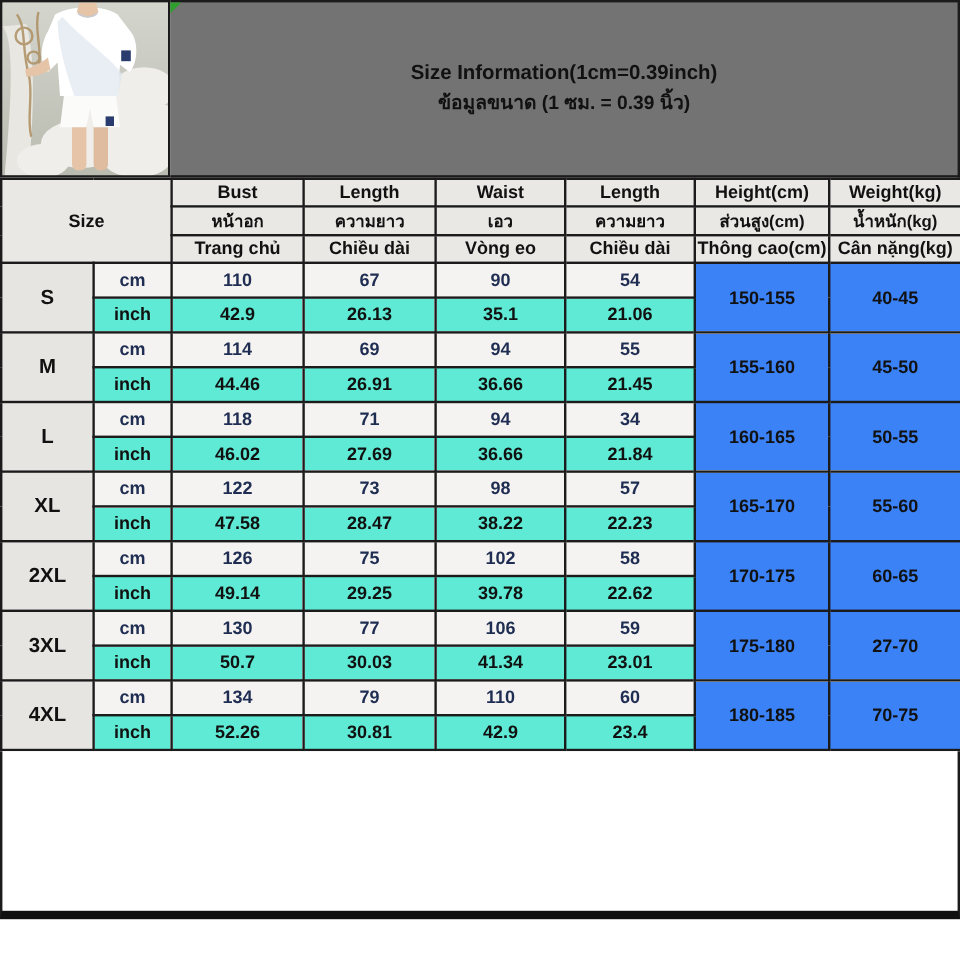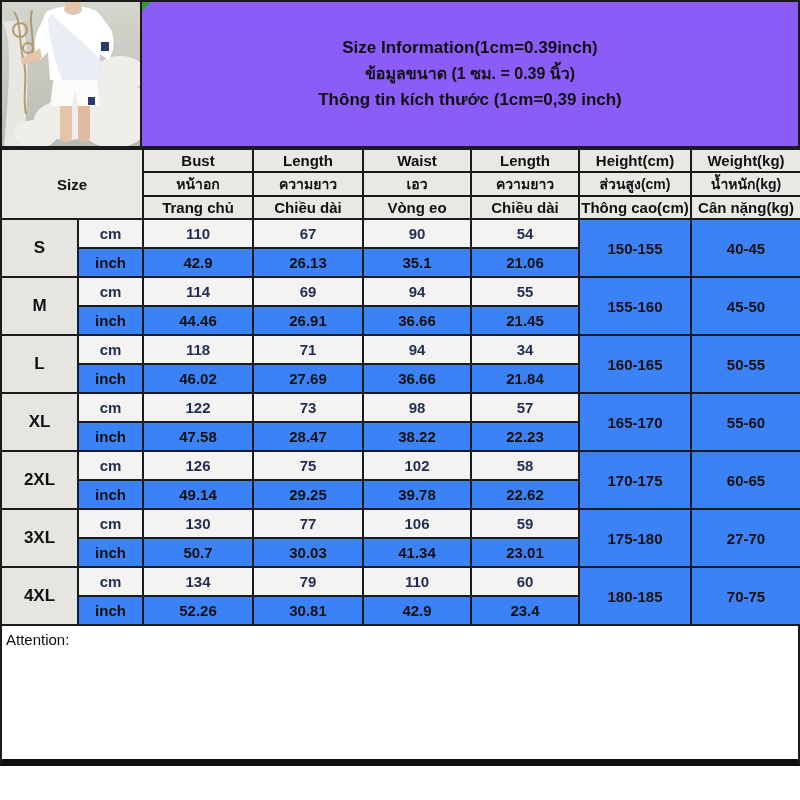--- a/index.html
+++ b/index.html
@@ -27,21 +27,21 @@
     border-right:2px solid #1b1b1b;
     overflow:hidden;
     flex:0 0 142px;
     background:#cfd0c8;
   }
   .title-cell{
     flex:1;
     box-sizing:border-box;
     border:2px solid #1b1b1b;
     border-left:none;
-    background:#8b5cf6;
+    background:#737373;
     position:relative;
     display:flex;
     flex-direction:column;
     align-items:center;
     justify-content:center;
     text-align:center;
   }
   .title-line1,.title-line3{
     font-size:17px;font-weight:bold;color:#111;line-height:26px;
   }
@@ -74,21 +74,21 @@
     background:#eae8e5;
     font-size:30px;font-weight:bold;color:#111;
   }
   tbody td{height:27px;}
   .size-cell{
     background:#e7e5e2;
     font-weight:bold;font-size:17px;color:#111;
   }
   .unit-cell{font-weight:bold;font-size:15px;}
   .cm-row{background:#f4f3f1;}
-  .inch-row{background:#3b82f6;}
+  .inch-row{background:#5eead4;}
   .unit-cell.cm-row{color:#1f2d52;margin-left:44px;}
   .unit-cell.inch-row{color:#111;}
   .val-cell{font-weight:bold;font-size:15px;}
   .val-cell.cm-row{color:#1f2d52;}
   .val-cell.inch-row{color:#111;}
   .range-cell{
     background:#3b82f6;
     font-weight:bold;font-size:15px;color:#111;
   }
   
@@ -153,21 +153,20 @@
         <path d="M62,8 C66,14 76,14 80,8 L78,0 L64,0 Z" fill="#e6c4a8"></path>
         <path d="M63,9 C68,13 75,13 79,9" stroke="#c9c9cf" stroke-width="1.5" fill="none"></path>
 
         <path d="M40,56 C34,60 26,62 20,62 L19,56 C26,54 33,50 38,46 Z" fill="#e6c4a8"></path>
       </svg>
     </div>
     <div class="title-cell">
       <div class="corner-flag"></div>
       <div class="title-line1">Size Information(1cm=0.39inch)</div>
       <div class="title-line2">ข้อมูลขนาด (1 ซม. = 0.39 นิ้ว)</div>
-      <div class="title-line3">Thông tin kích thước (1cm=0,39 inch)</div>
     </div>
   </div>
 
   <table class="size-table">
     <colgroup>
       <col style="width:77px">
         <col style="width:65px">
       <col style="width:110px">
         <col style="width:110px">
       <col style="width:108px">
@@ -319,16 +318,15 @@
           <td class="unit-cell inch-row">inch</td>
           <td class="val-cell inch-row">52.26</td>
           <td class="val-cell inch-row">30.81</td>
           <td class="val-cell inch-row">42.9</td>
           <td class="val-cell inch-row">23.4</td>
         </tr>
       </tbody>
   </table>
 
   <div class="attention-box">
-    <p>Attention:</p>
   </div>
 
 </div>
 
 </body></html>

